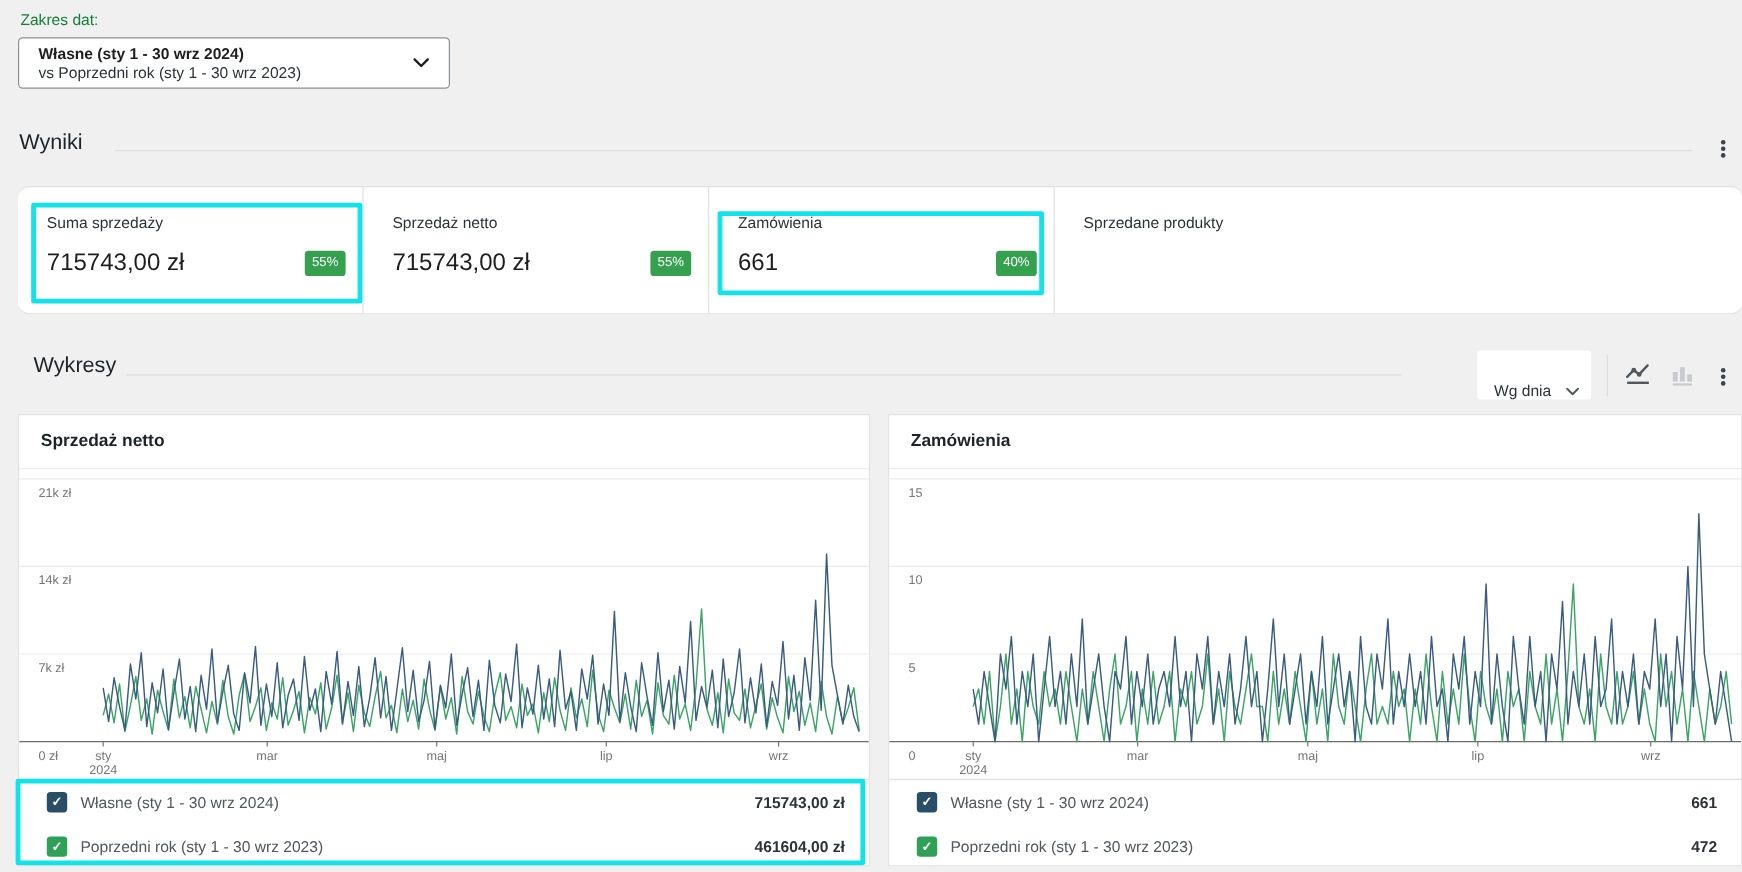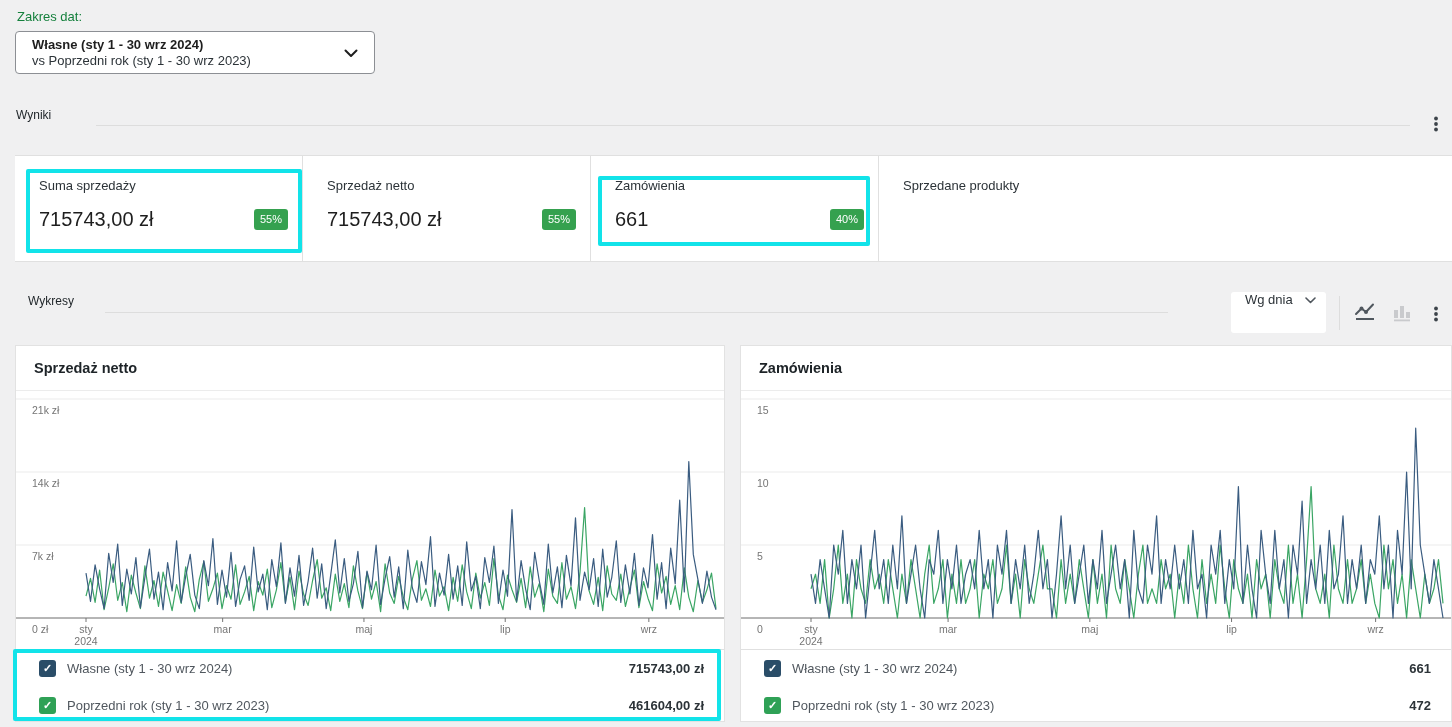--- a/index.html
+++ b/index.html
@@ -14,45 +14,46 @@
   .dr-label { position:absolute; left:17px; top:9px; font-size:13px; color:#15803d; }
   .dr-select {
     position:absolute; left:15px; top:31px; width:360px; height:43px;
     background:#fff; border:1px solid #8c8f94; border-radius:4px;
     display:flex; align-items:center; padding:0 16px; cursor:pointer;
   }
   .dr-text { line-height:16px; font-size:13px; color:#2c3338; }
   .dr-text .l1 { font-weight:bold; color:#1e1e1e; }
   .dr-select .chev { margin-left:auto; }
   
-  .sec-title { position:absolute; font-size:12px; color:#1d2327; }
+  .sec-title { position:absolute; font-size:18px; color:#1d2327; }
   .sec-rule  { position:absolute; height:1px; background:#ddd; }
   .kebab-btn {
     position:absolute; width:28px; height:30px; display:flex; align-items:center; justify-content:center;
     cursor:pointer; color:#3c434a; background:transparent; border:none;
   }
   
   .metrics {
     position:absolute; left:15px; top:155px; width:1437px; height:107px;
     background:#fff; border-top:1px solid #e0e0e0; border-bottom:1px solid #e0e0e0;
     display:flex;
+    border-radius:10px;
   }
   .card { width:288px; border-right:1px solid #e0e0e0; padding:22px 14px 0 24px; cursor:pointer; }
   .card:last-child { border-right:none; width:auto; flex:1; }
   .card-label { font-size:13px; color:#2c3338; margin-bottom:15px; }
   .card-value-row { display:flex; align-items:center; }
   .card-value { font-size:20px; color:#1e1e1e; }
   .badge {
     margin-left:auto; background:#35a14f; color:#fff; font-size:11px;
     padding:5px 6px; border-radius:3px; line-height:1;
   }
   
   .interval-select {
     position:absolute; left:1231px; top:292px; width:95px; height:41px;
-    background:#fff; border-radius:3px; display:flex; align-items:flex-start;
+    background:#fff; border-radius:3px; display:flex; align-items:flex-end;
     padding:0 10px 0 14px; font-size:13px; color:#2c3338; cursor:pointer;
   }
   .interval-select .chev { margin-left:auto; }
   .vdiv { position:absolute; left:1339px; top:296px; width:1px; height:34px; background:#ddd; }
   .icon-btn {
     position:absolute; width:28px; height:28px; display:flex; align-items:center; justify-content:center;
     background:transparent; border:none; cursor:pointer;
   }
   
   .panel {

